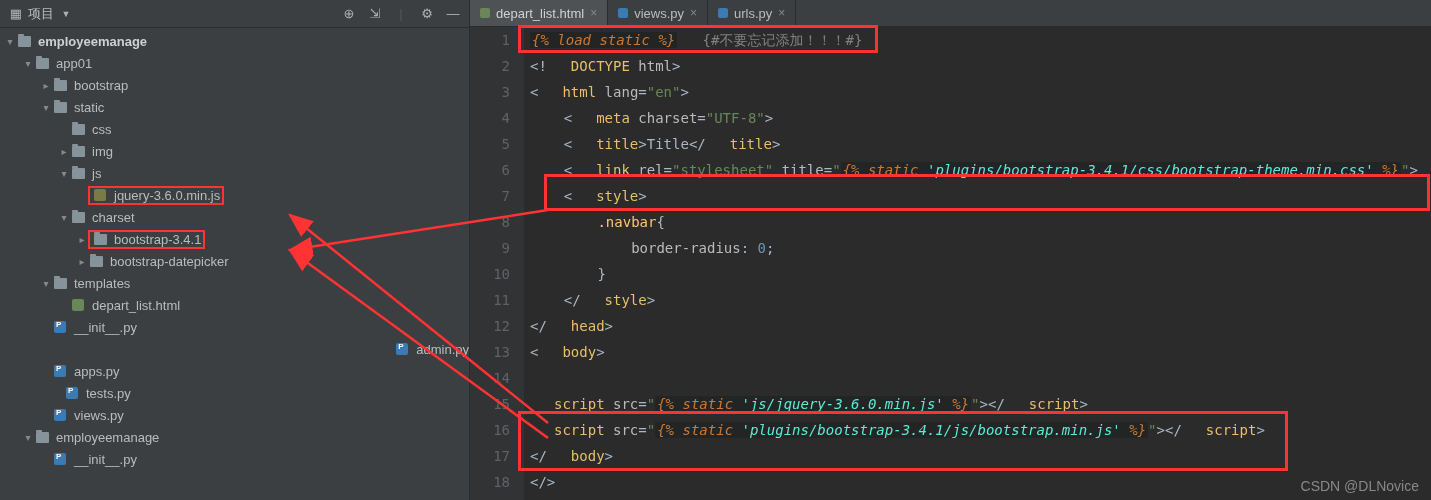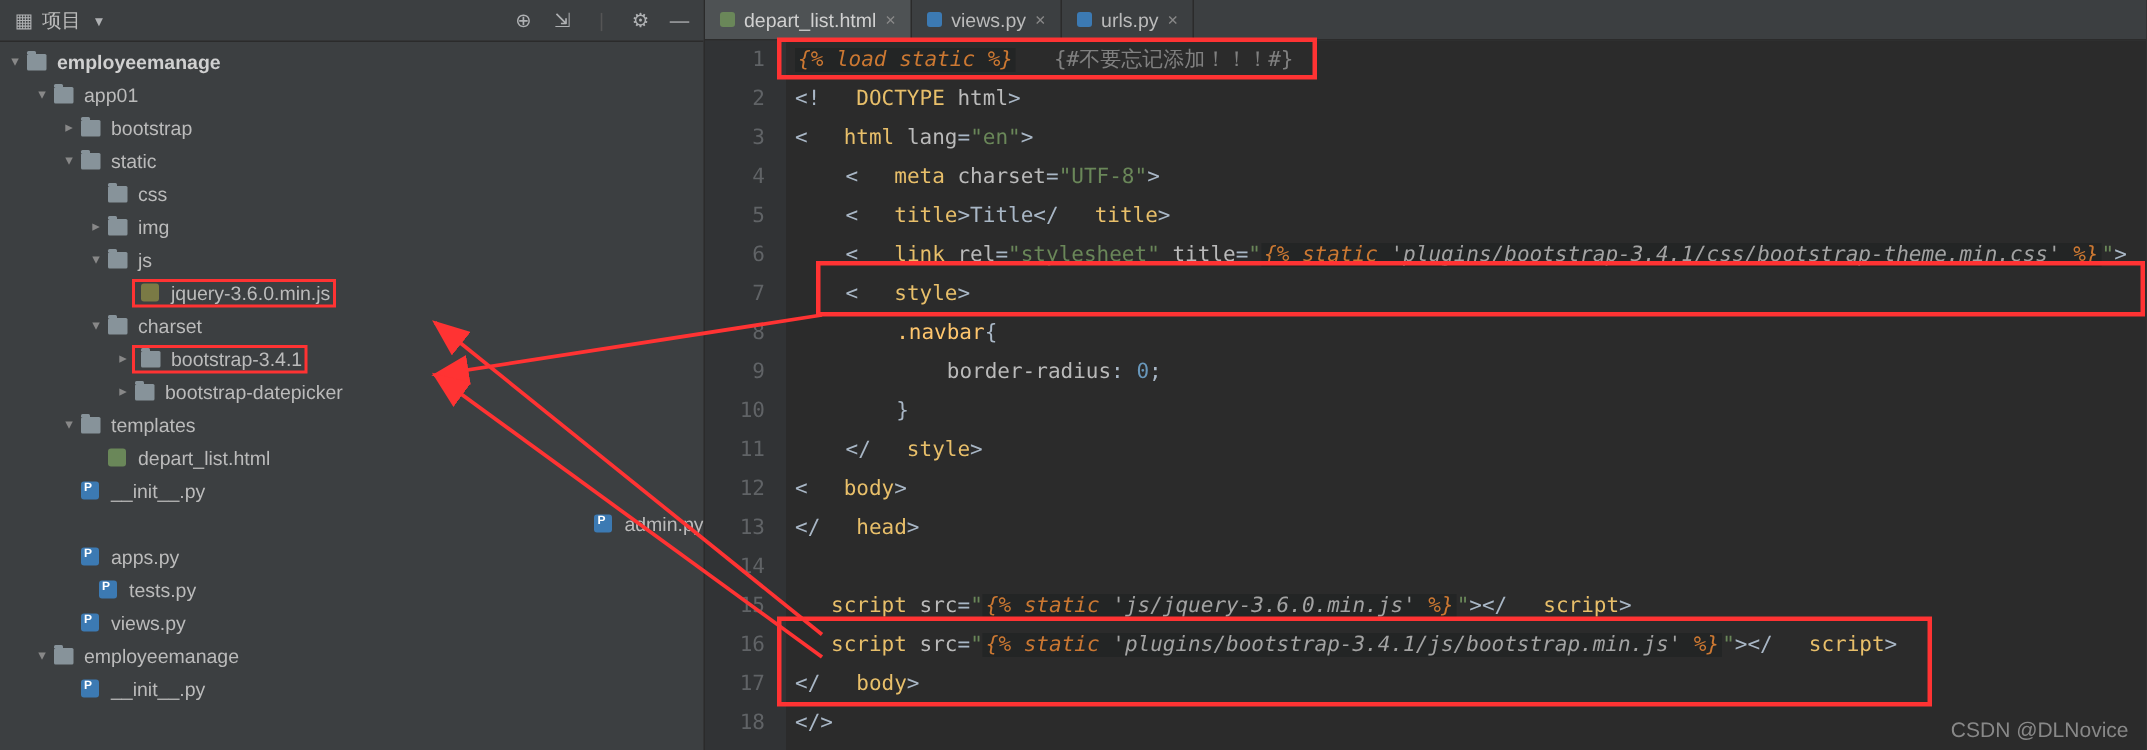--- a/index.html
+++ b/index.html
@@ -55,21 +55,21 @@
 .code .line { height: 26px; white-space: pre; }
 
 .kw { color: #cc7832; }
 .tag { color: #e8bf6a; padding-left: 24px; }
 .attr { color: #bababa; }
 .str { color: #6a8759; }
 .num { color: #6897bb; }
 .cmt { color: #808080; }
 .yel { color: #ffc66d; }
 .djtag { background: #232525; color: #cc7832; padding: 0 2px; font-style: italic; }
-.djstr { color: #a3a3a3; }
+.djstr { color: #5eead4; }
 
 .hl-red { border: 3px solid #ff3333; position: absolute; pointer-events: none; }
 
 .watermark { position: absolute; right: 12px; bottom: 6px; color: #888; font-size: 14px; }
 
 
 .svg-overlay { position: absolute; top: 0; left: 0; width: 1431px; height: 500px; pointer-events: none; }
 </style>
 </head>
 <body>
@@ -290,22 +290,22 @@
           <div class="line">&lt;!<span class="tag">DOCTYPE</span> <span class="attr">html</span>&gt;</div>
           <div class="line">&lt;<span class="tag">html</span> <span class="attr">lang</span>=<span class="str">"en"</span>&gt;</div>
           <div class="line">    &lt;<span class="tag">meta</span> <span class="attr">charset</span>=<span class="str">"UTF-8"</span>&gt;</div>
           <div class="line">    &lt;<span class="tag">title</span>&gt;Title&lt;/<span class="tag">title</span>&gt;</div>
           <div class="line">    &lt;<span class="tag">link</span> <span class="attr">rel</span>=<span class="str">"stylesheet"</span> <span class="attr">title</span>=<span class="str">"</span><span class="djtag">{% <span class="kw">static</span> <span class="djstr">'plugins/bootstrap-3.4.1/css/bootstrap-theme.min.css'</span> %}</span><span class="str">"</span>&gt;</div>
           <div class="line">    &lt;<span class="tag">style</span>&gt;</div>
           <div class="line">        <span class="yel">.navbar</span>{</div>
           <div class="line">            <span class="attr">border-radius</span>: <span class="num">0</span>;</div>
           <div class="line">        }</div>
           <div class="line">    &lt;/<span class="tag">style</span>&gt;</div>
+          <div class="line">&lt;/<span class="tag">head</span>&gt;</div>
           <div class="line">&lt;<span class="tag">body</span>&gt;</div>
-          <div class="line">&lt;/<span class="tag">head</span>&gt;</div>
           <div class="line"></div>
           <div class="line"><span class="tag">script</span> <span class="attr">src</span>=<span class="str">"</span><span class="djtag">{% <span class="kw">static</span> <span class="djstr">'js/jquery-3.6.0.min.js'</span> %}</span><span class="str">"</span>&gt;&lt;/<span class="tag">script</span>&gt;</div>
           <div class="line"><span class="tag">script</span> <span class="attr">src</span>=<span class="str">"</span><span class="djtag">{% <span class="kw">static</span> <span class="djstr">'plugins/bootstrap-3.4.1/js/bootstrap.min.js'</span> %}</span><span class="str">"</span>&gt;&lt;/<span class="tag">script</span>&gt;</div>
           <div class="line">&lt;/<span class="tag">body</span>&gt;</div>
           <div class="line">&lt;/&gt;</div>
         </div>
     </div>
   </div>
 </div>
 

